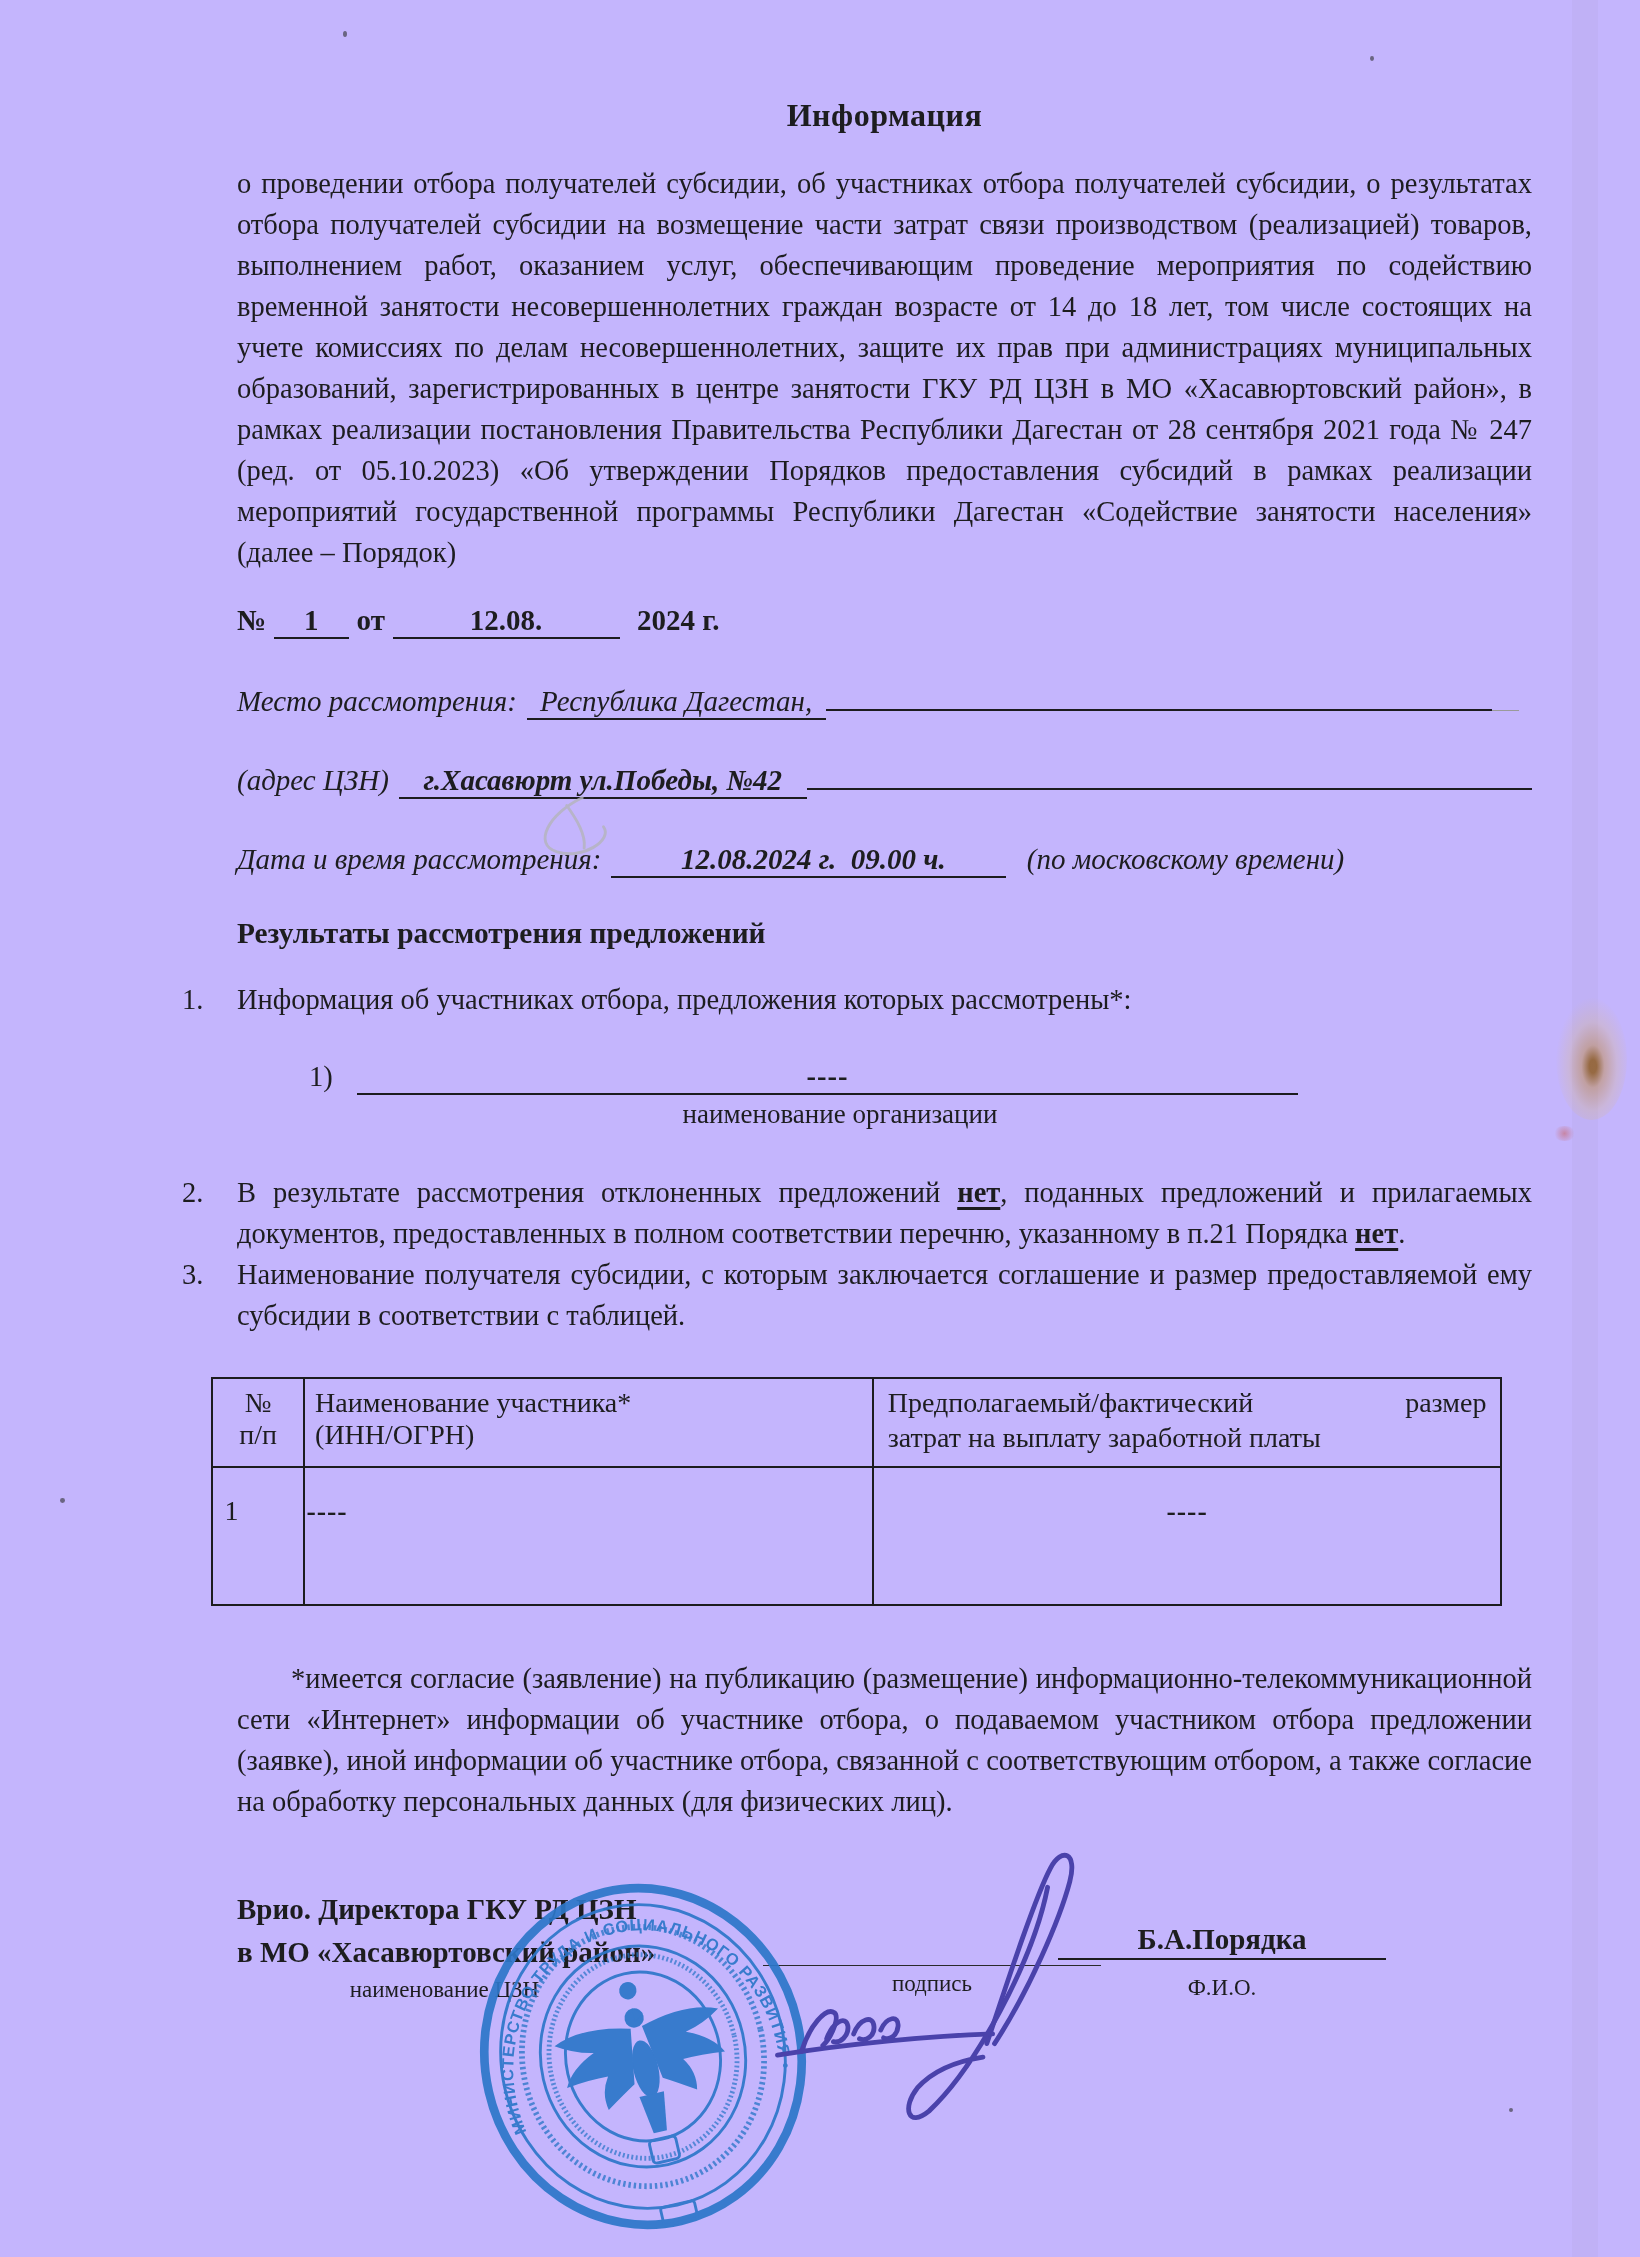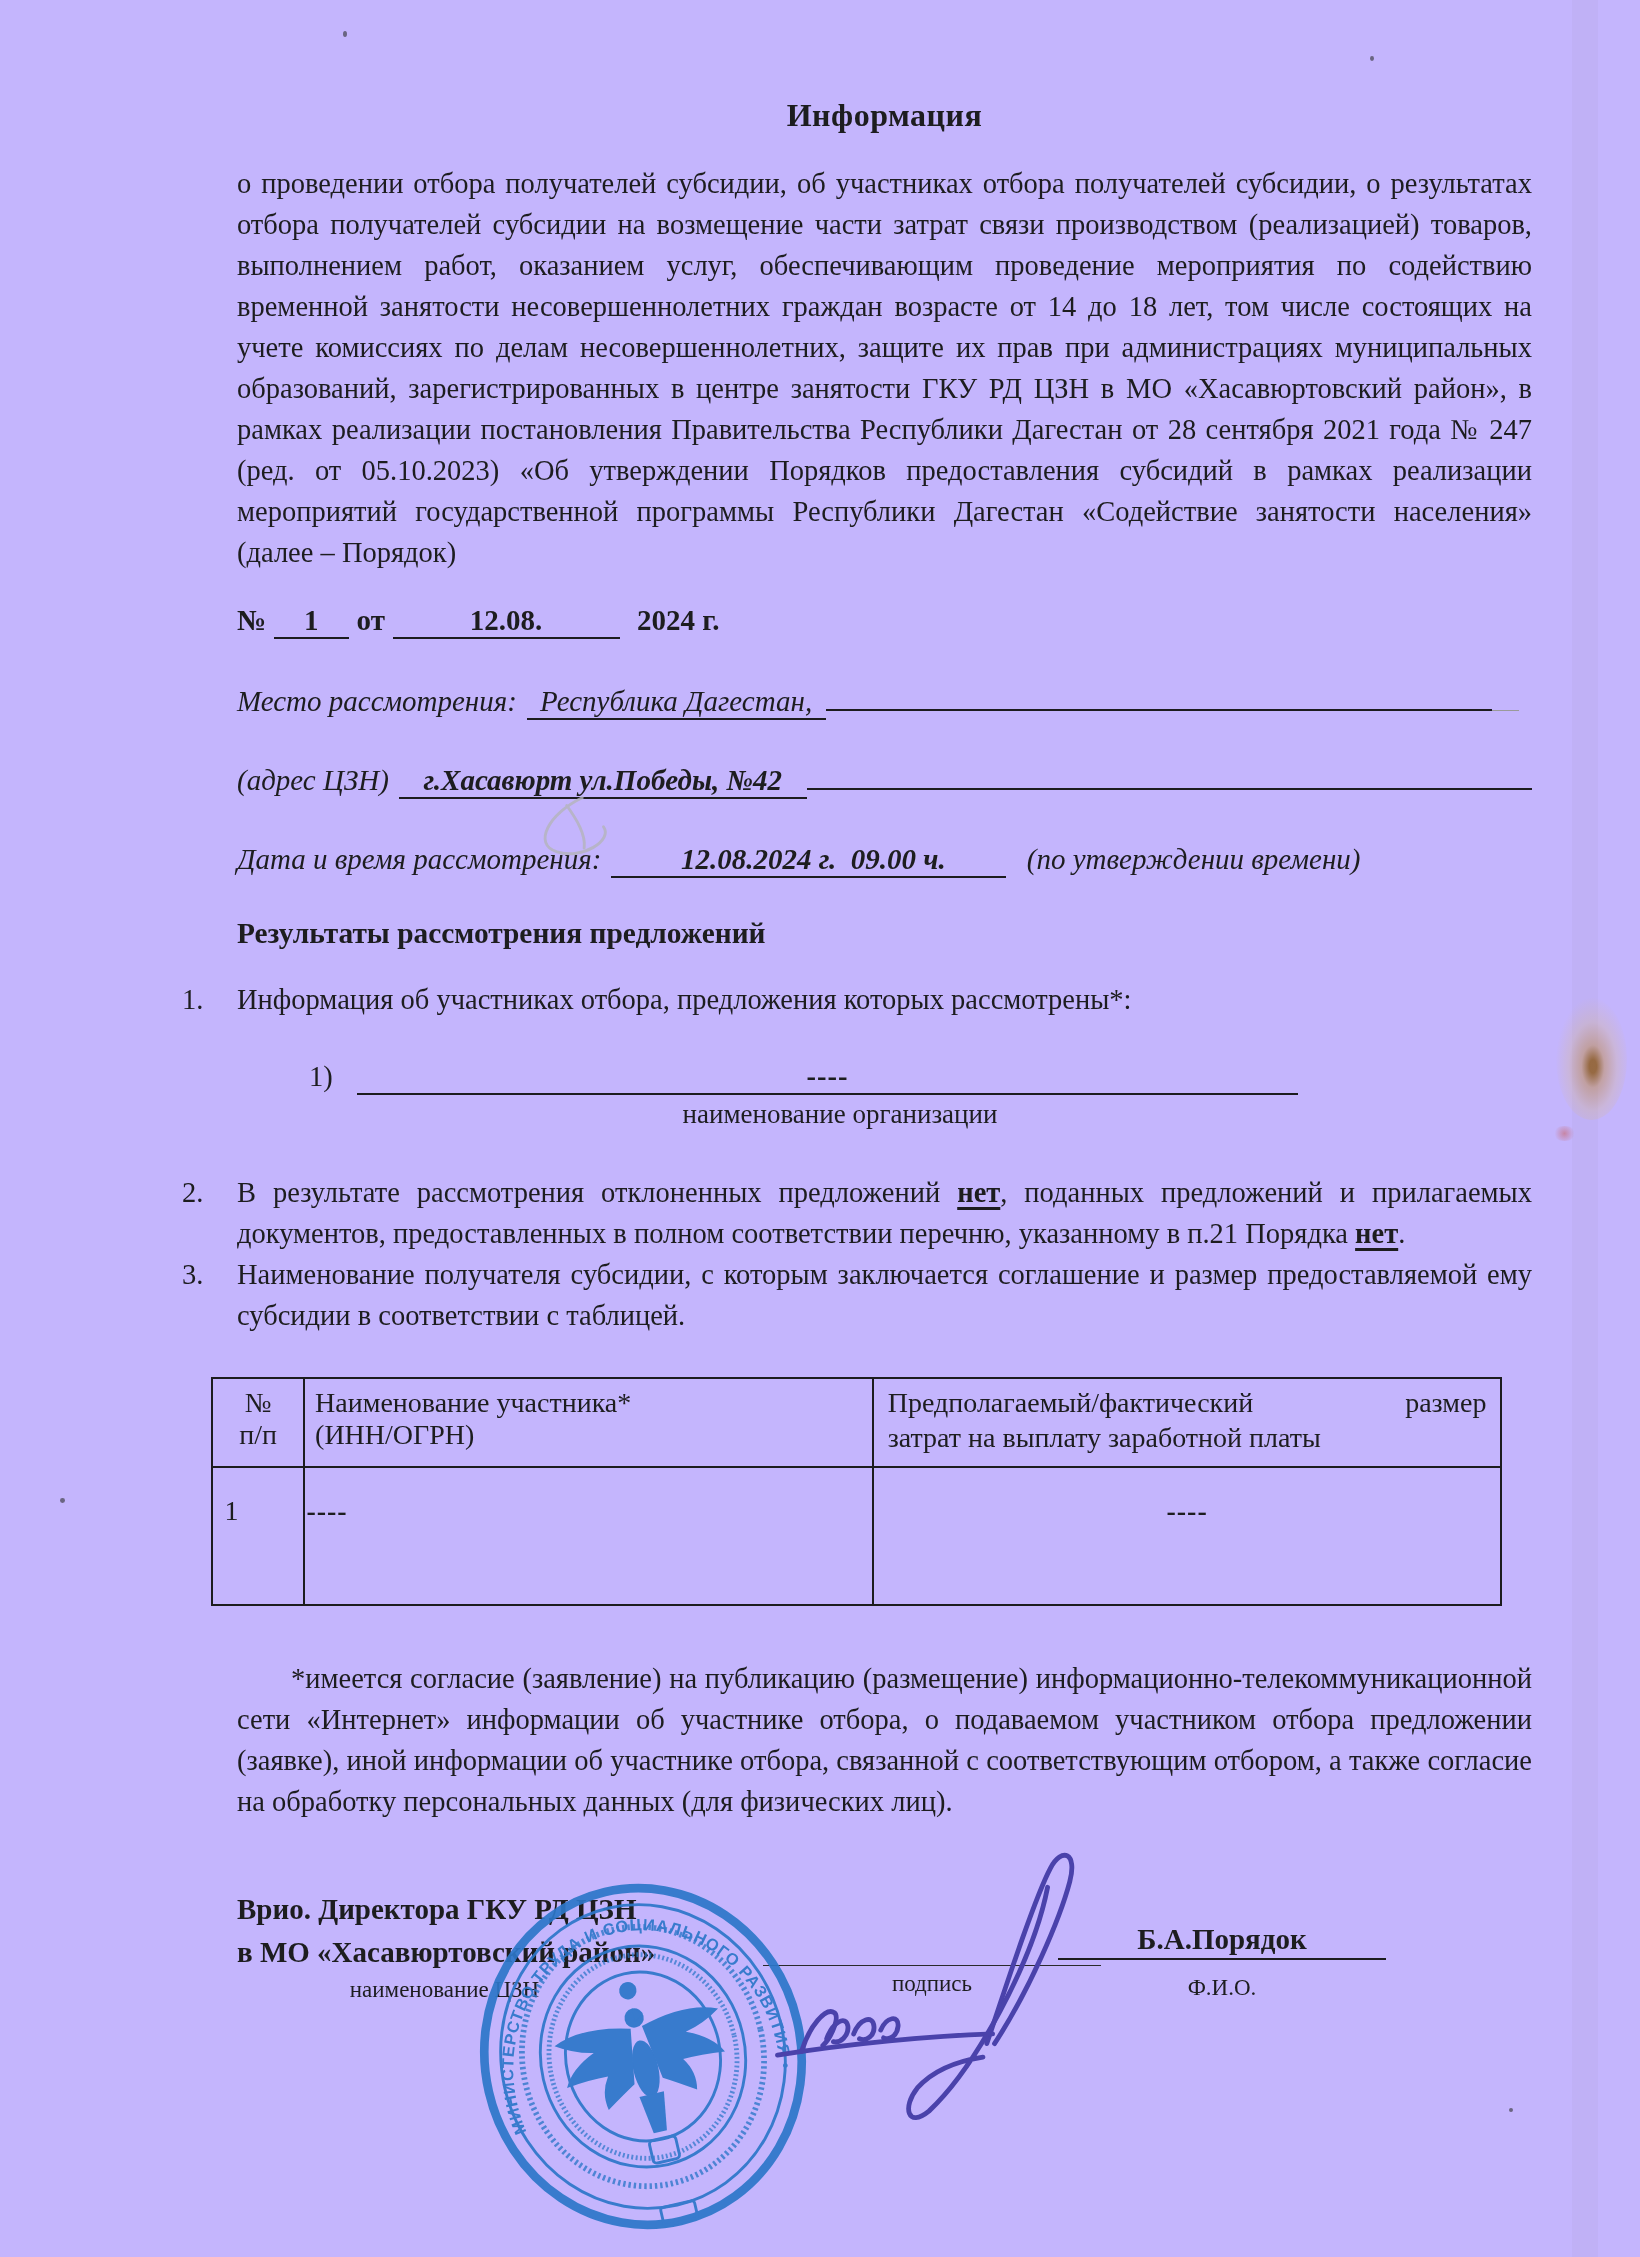--- a/index.html
+++ b/index.html
@@ -131,21 +131,21 @@
 
     <div class="fieldline addr">
       <span class="lbl">(адрес ЦЗН)</span>
       <span class="val">г.Хасавюрт ул.Победы, №42</span>
       <span class="fill"></span>
     </div>
 
     <div class="fieldline dt">
       <span class="lbl">Дата и время рассмотрения:</span>
       <span class="val pre">12.08.2024 г.  09.00 ч.</span>
-      <span class="suffix">(по утверждении времени)</span>
+      <span class="suffix">(по московскому времени)</span>
     </div>
 
     <div class="h2">Результаты рассмотрения предложений</div>
 
     <div class="item item1">
       <span class="inum">1.</span>
       <span class="itext">Информация об участниках отбора, предложения которых рассмотрены*:</span>
     </div>
 
     <div class="orgline">
@@ -196,21 +196,21 @@
     <div class="sigblock">
       <div class="sig-pos">
         <div>Врио. Директора ГКУ РД ЦЗН</div>
         <div>в МО «Хасавюртовский район»</div>
       </div>
       <div class="sig-pos-caption">наименование ЦЗН</div>
 
       <div class="sig-line"></div>
       <div class="sig-caption">подпись</div>
 
-      <div class="sig-name">Б.А.Порядок</div>
+      <div class="sig-name">Б.А.Порядка</div>
       <div class="sig-name-caption">Ф.И.О.</div>
 
       <svg class="stamp" width="334" height="353" viewBox="0 0 346 366">
         <g transform="rotate(-13 173 183)" stroke="#2d77c9" fill="none">
           <ellipse cx="173" cy="183" rx="164" ry="175" stroke-width="9"></ellipse>
           <ellipse cx="173" cy="183" rx="147" ry="158" stroke-width="3"></ellipse>
           <path id="ringPath" d="M 38,232 A 138,149 0 1 1 308,232" stroke="none"></path>
           <text font-family="Liberation Sans, sans-serif" font-size="17" font-weight="bold" letter-spacing="1" fill="#2d77c9" stroke="none">
             <textPath href="#ringPath">МИНИСТЕРСТВО ТРУДА И СОЦИАЛЬНОГО РАЗВИТИЯ • РЕСПУБЛИКИ ДАГЕСТАН</textPath>
           </text>

